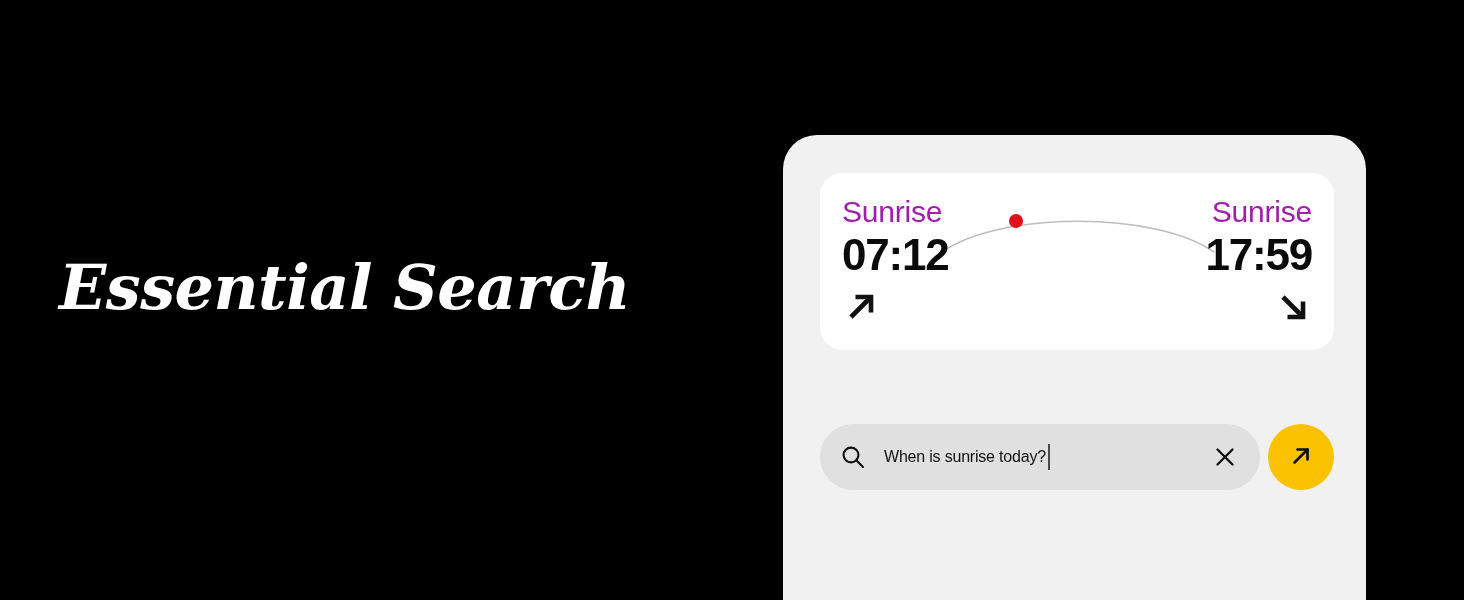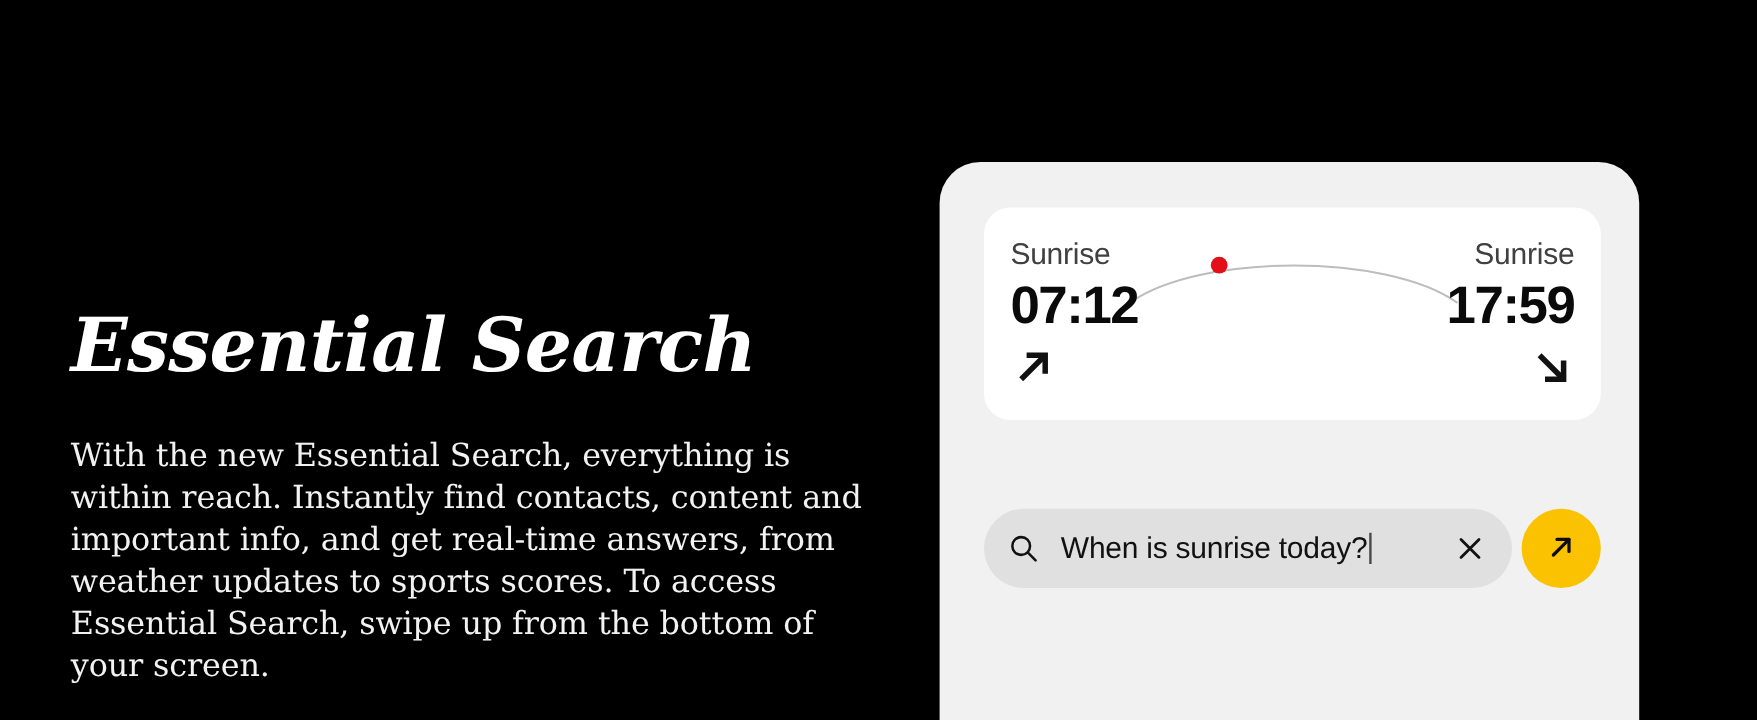--- a/index.html
+++ b/index.html
@@ -62,23 +62,23 @@
   }
   .widget-col {
     position:absolute;
     top:24px;
     width:180px;
   }
   .widget-col.left  { left:22px;  text-align:left;  }
   .widget-col.right { right:22px; text-align:right; }
 
   .w-label {
-    font-size:25px;
+    font-size:30px;
     font-weight:400;
-    color:#404040;
+    color:#a21caf;
     line-height:30px;
     letter-spacing:-0.2px;
   }
   .w-time {
     font-size:44px;
     font-weight:700;
     color:#0a0a0a;
     line-height:52px;
     letter-spacing:-1.2px;
     margin-top:2px;
@@ -109,21 +109,21 @@
     width:440px; height:66px;
     background:#E0E0E0;
     border-radius:33px;
     display:flex;
     align-items:center;
   }
   .search-icon { margin-left:20px; flex:0 0 auto; display:flex; }
   .search-text {
     flex:1 1 auto;
     margin-left:18px;
-    font-size:25px;
+    font-size:16px;
     color:#111111;
     letter-spacing:-0.2px;
     white-space:nowrap;
     display:flex;
     align-items:center;
     text-align:right;
   }
   .caret {
     display:inline-block;
     width:2px; height:26px;
@@ -149,21 +149,20 @@
     cursor:pointer;
   }
 </style>
 </head>
 <body>
 
 <div class="stage">
 
   <div class="copy">
     <h1 class="headline">Essential Search</h1>
-    <p class="bodytext">With the new Essential Search, everything is within reach. Instantly find contacts, content and important info, and get real-time answers, from weather updates to sports scores. To access Essential Search, swipe up from the bottom of your screen.</p>
   </div>
 
   <div class="phone">
 
     <div class="widget-card">
 
       <div class="arc-wrap">
         <svg width="276" height="66" viewBox="0 0 276 66" fill="none">
           <path d="M2 57 C 60 16, 216 16, 274 57" stroke="#BDBDBD" stroke-width="1.6" fill="none" stroke-linecap="round"></path>
           <circle cx="76" cy="26" r="7" fill="#E3101A"></circle>

